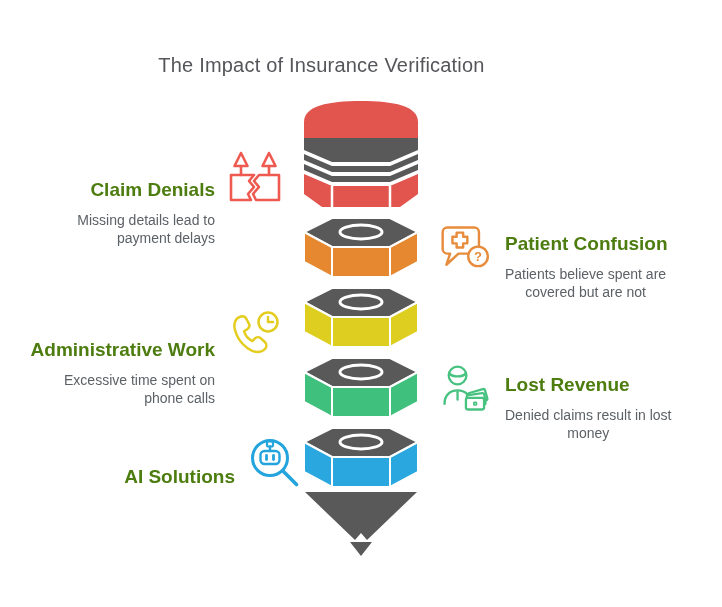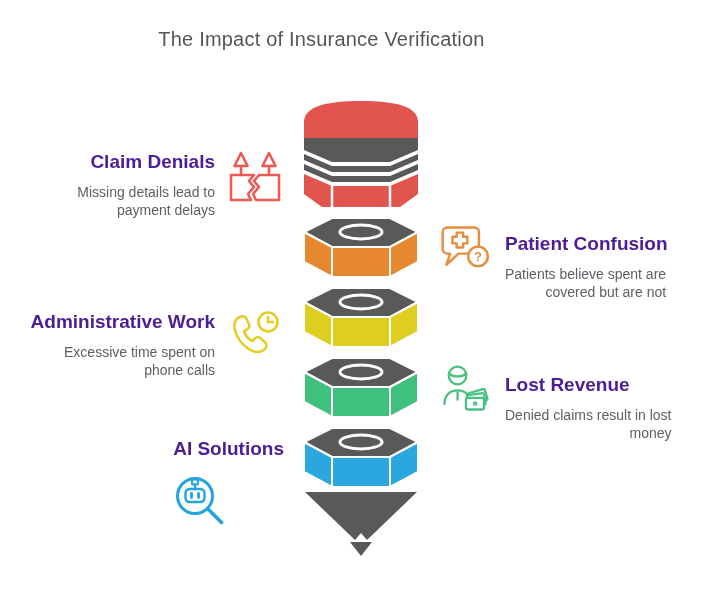--- a/index.html
+++ b/index.html
@@ -1,34 +1,34 @@
 <!DOCTYPE html>
 <html><head>
 <meta charset="utf-8">
 <style>
   html,body{margin:0;padding:0;}
   body{
     width:722px;height:607px;position:relative;background:#ffffff;
     font-family:"Liberation Sans",sans-serif;overflow:hidden;
   }
   .title{
-    position:absolute;top:28px;left:0;width:643px;text-align:center;
+    position:absolute;top:54px;left:0;width:643px;text-align:center;
     font-size:20px;color:#55565a;letter-spacing:.2px;
   }
   .row{position:absolute;display:flex;gap:13px;align-items:flex-start;}
   .row .text{display:flex;flex-direction:column;}
   .row-left .text{align-items:flex-end;text-align:right;}
-  .row-right .text{align-items:flex-start;text-align:right;}
-  .item-title{font-size:19px;font-weight:700;color:#4c1d95;margin:2px 0 0;line-height:1.2;}
+  .row-right .text{align-items:flex-start;text-align:center;}
+  .item-title{font-size:19px;font-weight:700;color:#4d7c0f;margin:30px 0 0;line-height:1.2;}
   .row-right .item-title{margin-top:12px;}
   .item-desc{font-size:14px;color:#5c6166;line-height:1.3;margin-top:9px;white-space:pre-line;}
   .icon{width:54px;height:54px;flex:0 0 auto;}
   #row-claim{top:149px;right:440px;}
   #row-admin{top:309px;right:440px;}
-  #row-ai{top:436px;right:438px;flex-direction:column;}
+  #row-ai{top:436px;right:420px;}
   #row-patient{top:221px;left:438px;}
   #row-lost{top:362px;left:438px;}
   #funnel{position:absolute;left:302px;top:98px;}
 </style>
 </head>
 <body>
 
 <div class="title">The Impact of Insurance Verification</div>
 
 <svg id="funnel" width="118" height="462" viewBox="0 0 118 462">

